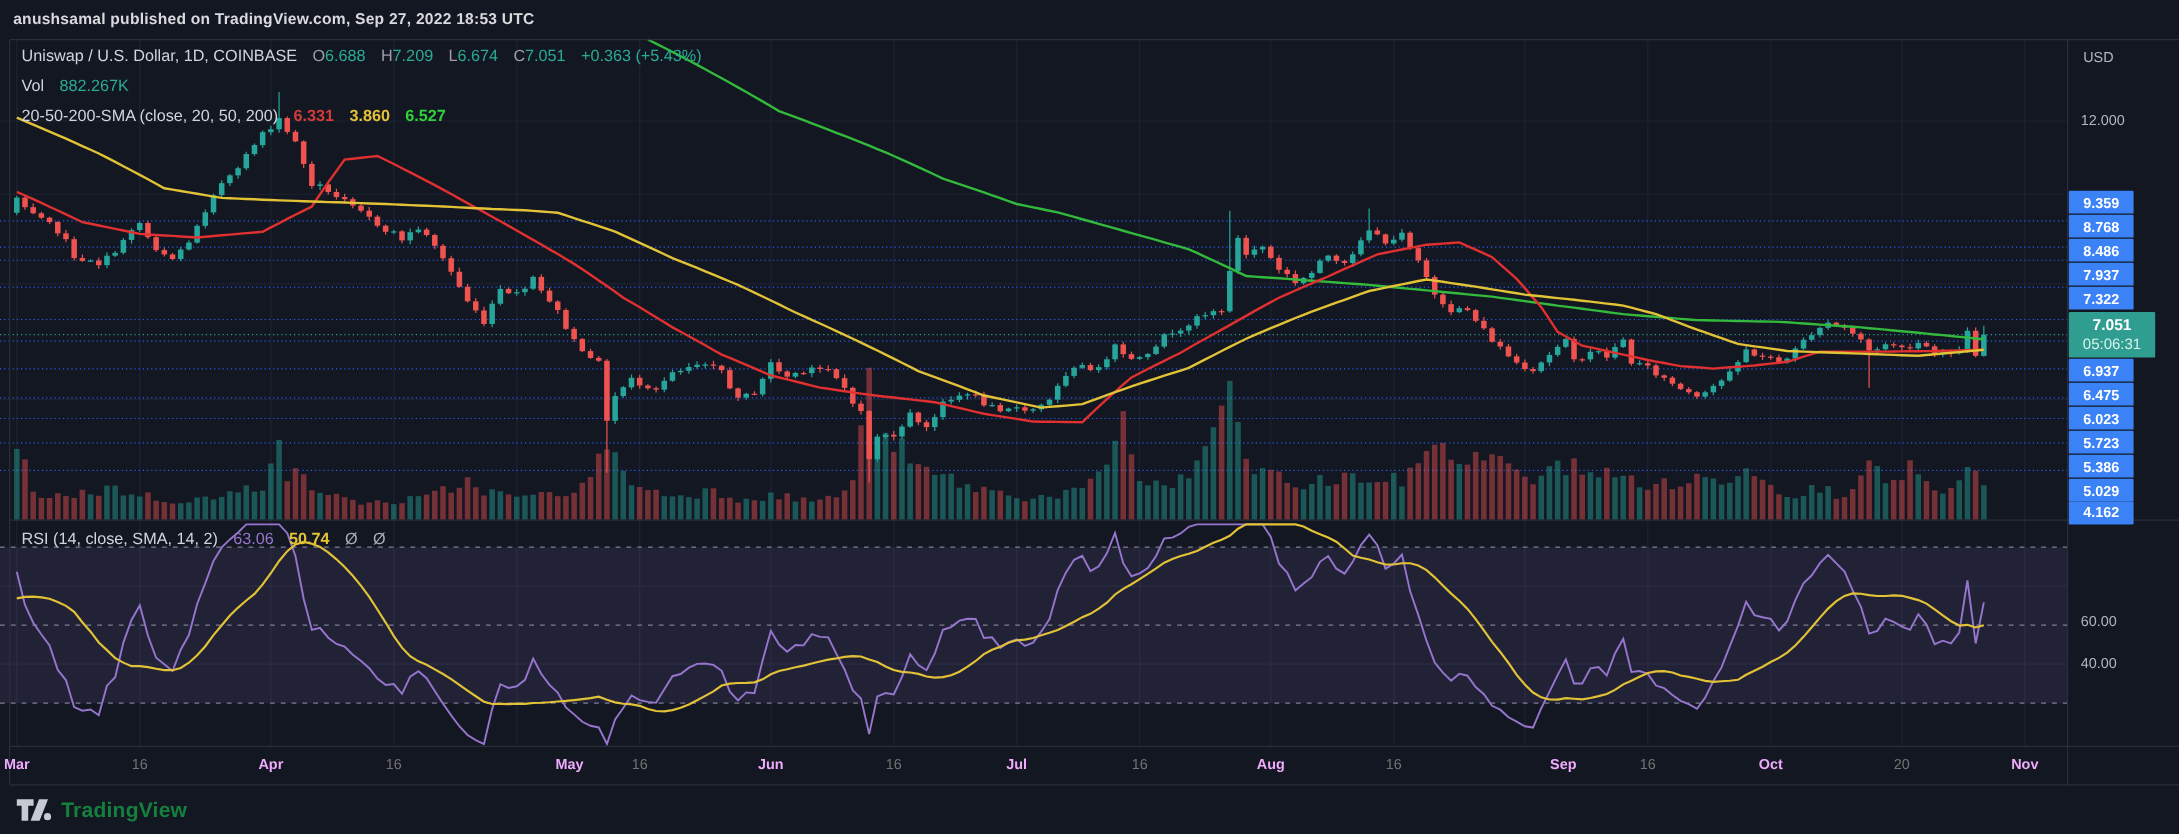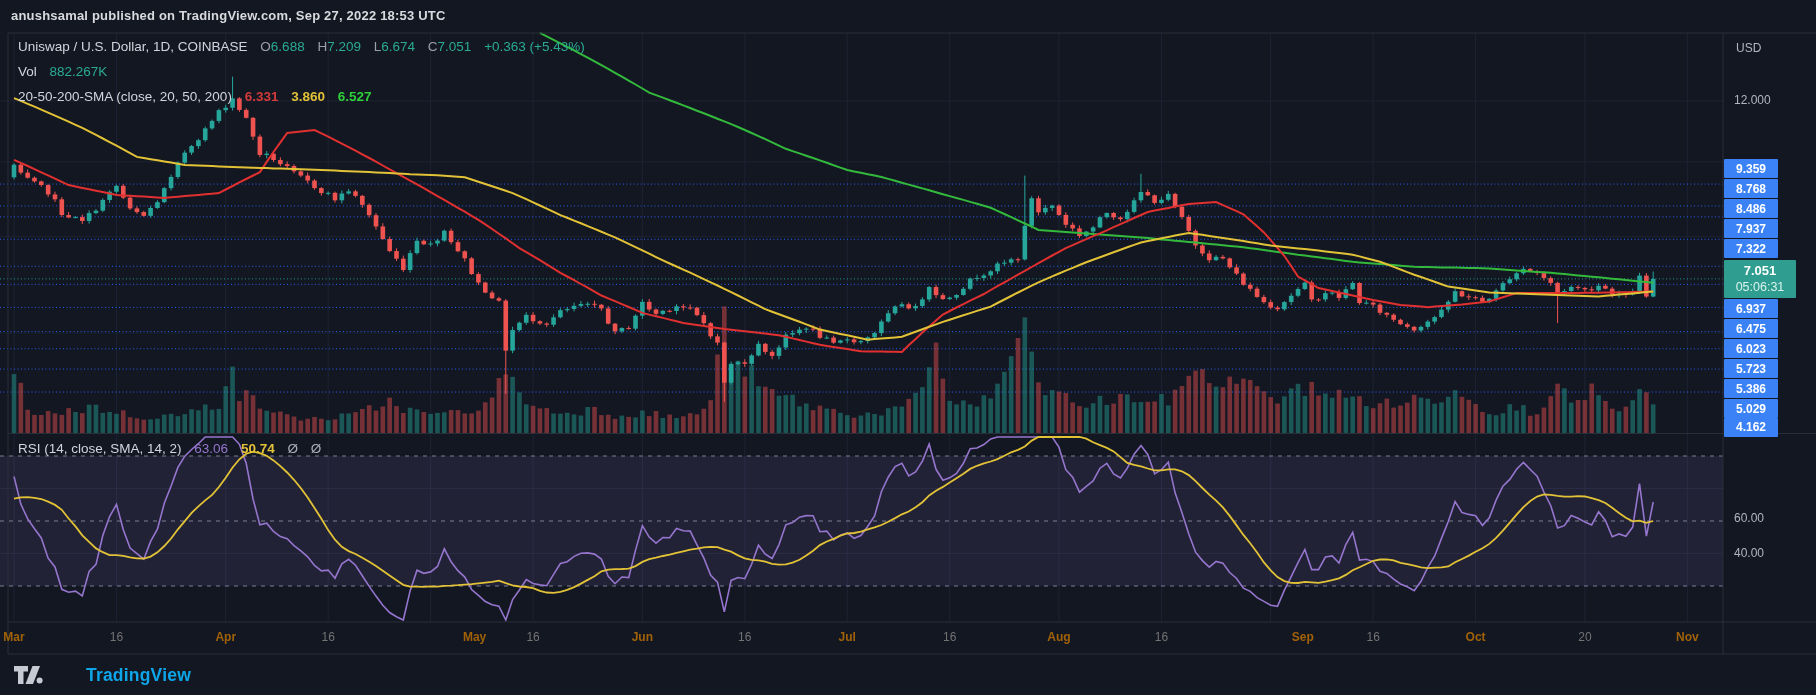--- a/index.html
+++ b/index.html
@@ -36,26 +36,26 @@
   #current-price-tag {
     position:absolute; z-index:4; left:1724px; width:72px; height:38px;
     background:#2f9d8f; color:#fff; border-radius:1px;
     display:flex; flex-direction:column; align-items:center; justify-content:center;
     line-height:17px;
   }
   #current-price-tag .p { font-size:13px; font-weight:700; }
   #current-price-tag .cd { font-size:12.5px; color:#d9f3ee; }
 
   .tick { position:absolute; z-index:3; transform:translateX(-50%); font-size:12px; top:630px; }
-  .tick.month { color:#a16207; font-weight:700; }
+  .tick.month { color:#f0abfc; font-weight:700; }
   .tick.day { color:#737373; }
 
   #logo { left:13px; top:664px; display:flex; align-items:center; gap:8px; z-index:3; position:absolute; }
   #logo svg { display:block; fill:#c5cad3; }
-  #logo .logo-text { font-size:17.5px; font-weight:600; color:#0ea5e9; letter-spacing:.2px;margin-left:35px; }
+  #logo .logo-text { font-size:17.5px; font-weight:600; color:#15803d; letter-spacing:.2px; }
 </style>
 </head>
 <body>
 
 <svg id="chart-svg" width="1816" height="695">
   <g id="g-grid">
       <line x1="14" y1="33" x2="14" y2="622" stroke="#1d2332" stroke-width="1"></line>
       <line x1="116.45" y1="33" x2="116.45" y2="622" stroke="#1d2332" stroke-width="1"></line>
       <line x1="225.73" y1="33" x2="225.73" y2="622" stroke="#1d2332" stroke-width="1"></line>
       <line x1="328.18" y1="33" x2="328.18" y2="622" stroke="#1d2332" stroke-width="1"></line>

